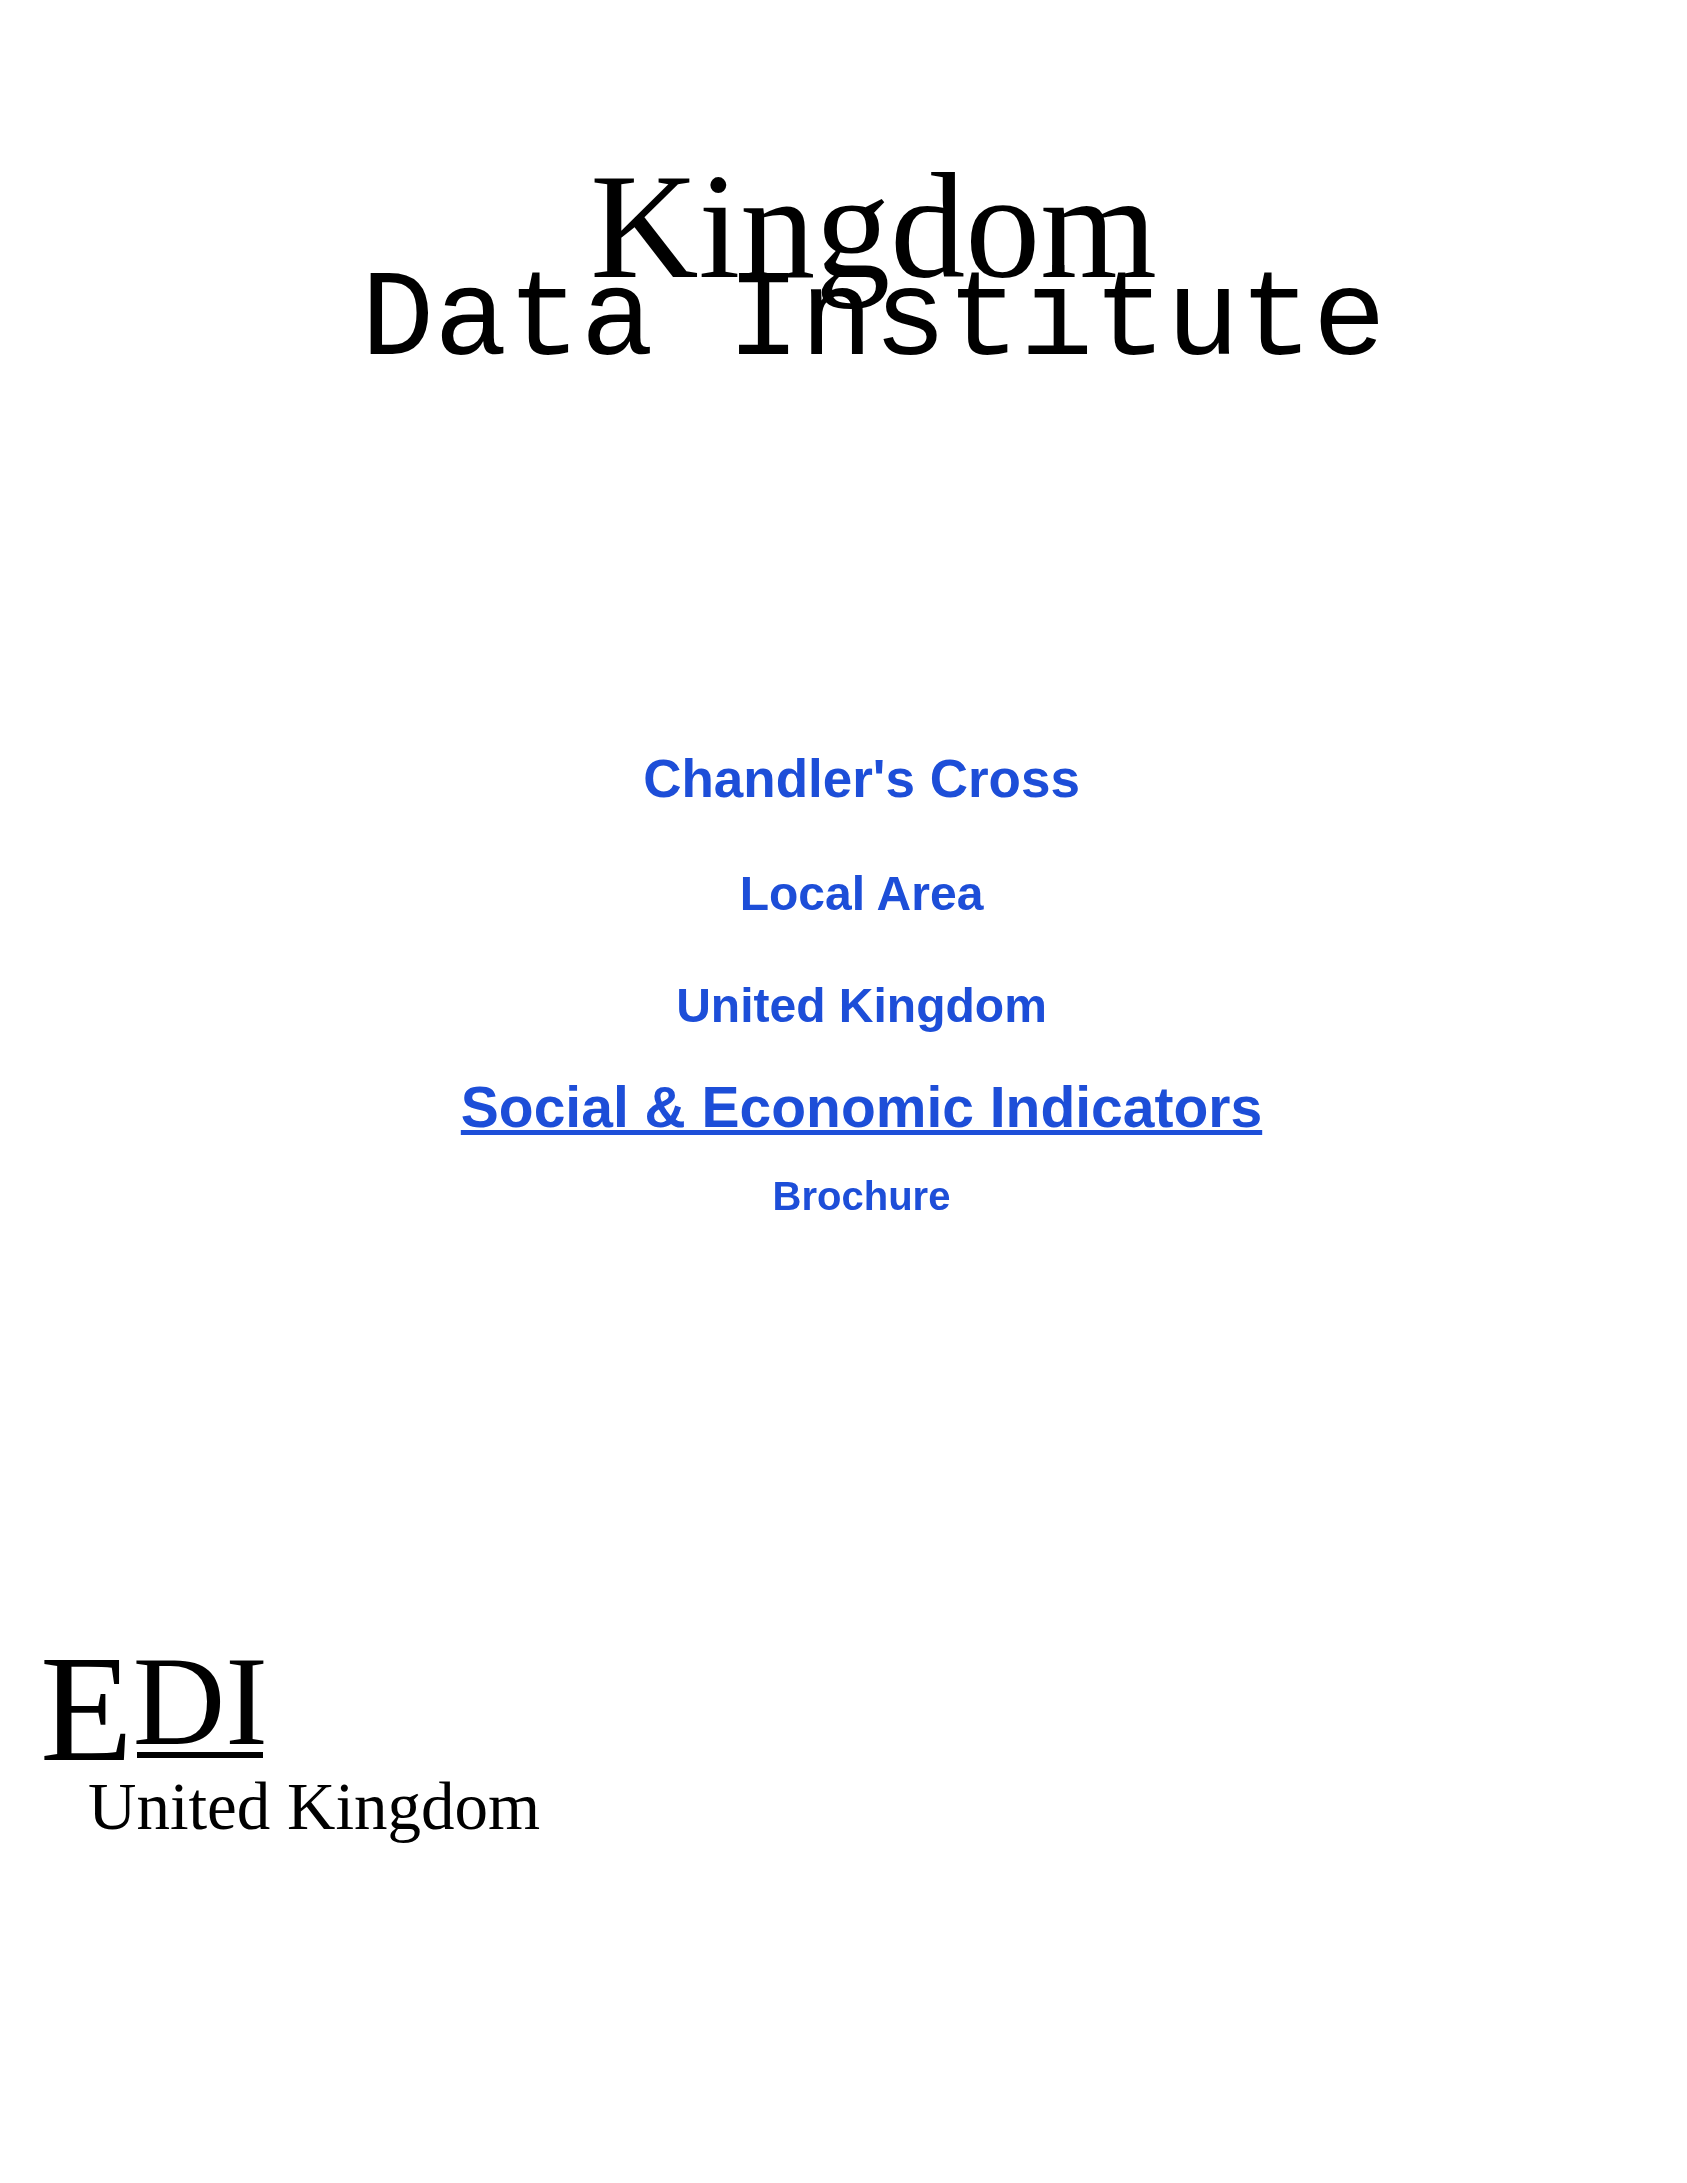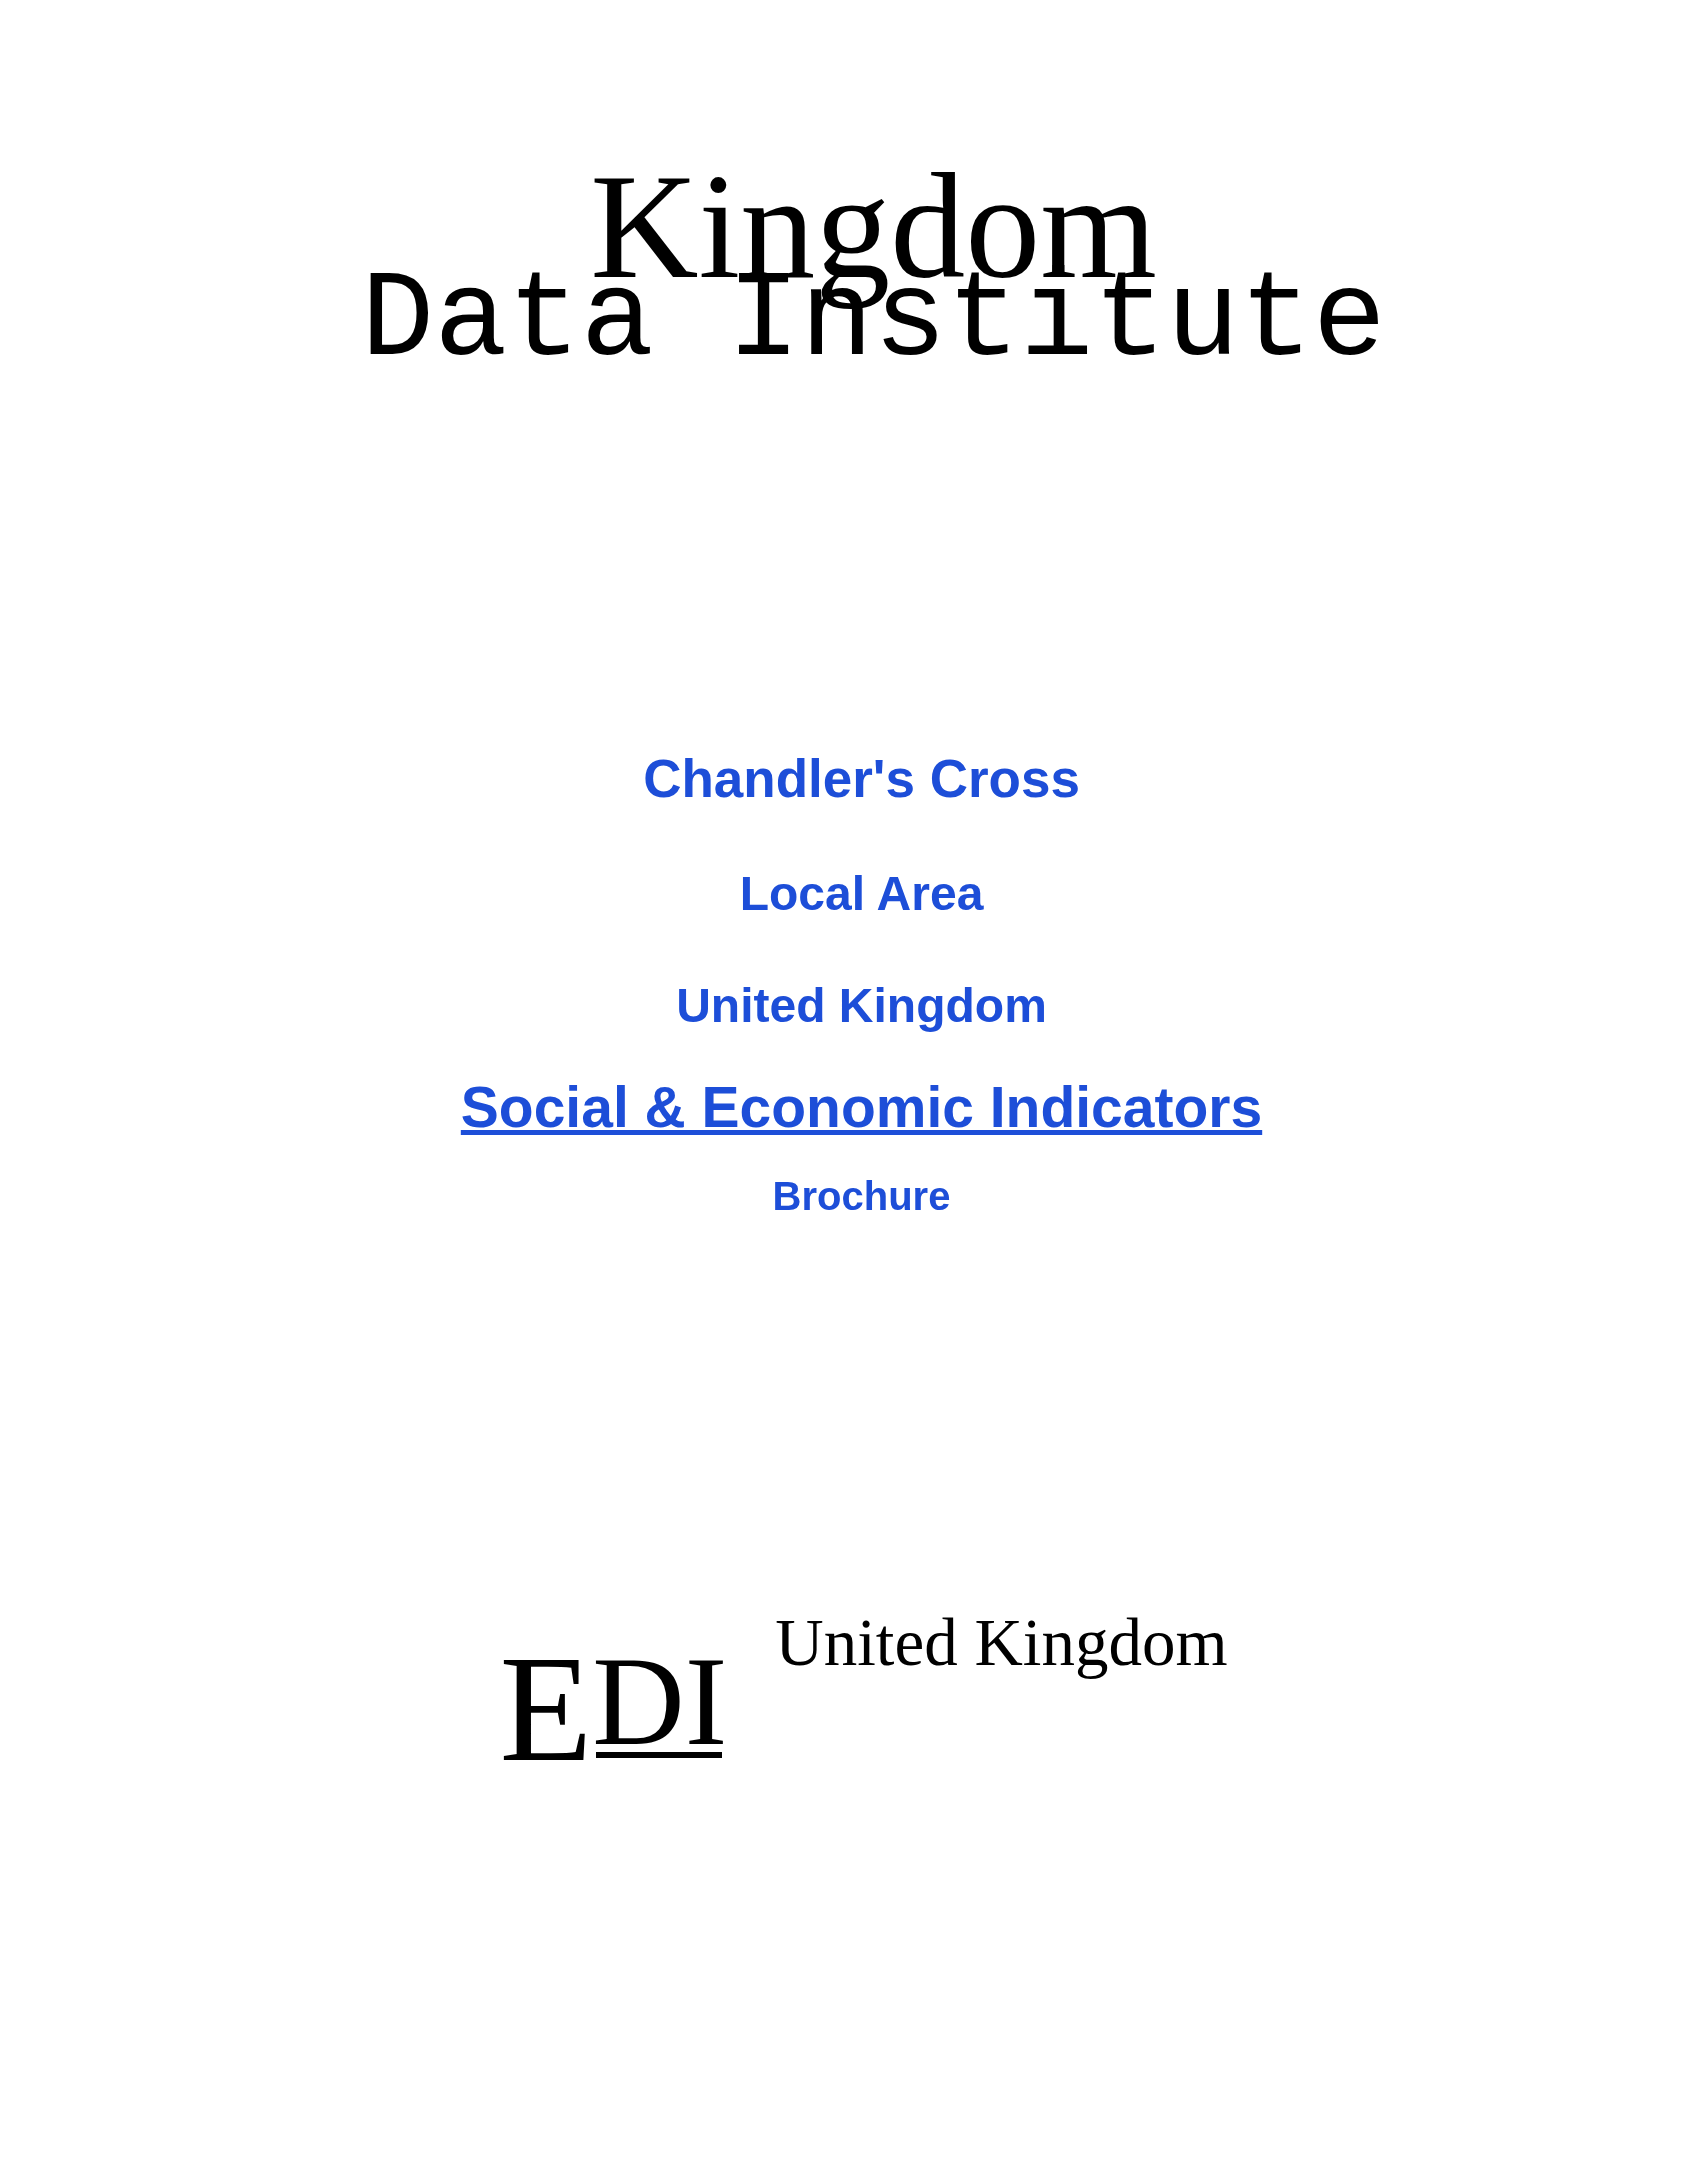--- a/index.html
+++ b/index.html
@@ -60,20 +60,21 @@
   .footer-logo {
     position: absolute;
     top: 1622px;
     left: 40px;
     right: 0;
     display: flex;
     justify-content: center;
     align-items: flex-start;
     font-family: "Liberation Serif", "DejaVu Serif", serif;
     color: #000;
+    flex-direction: column;
   }
   .edi-mark {
     margin-top: 11.2px;
     white-space: nowrap;
     flex: 0 0 auto;
   }
   .edi-e {
     display: inline-block;
     vertical-align: top;
     font-size: 152px;

